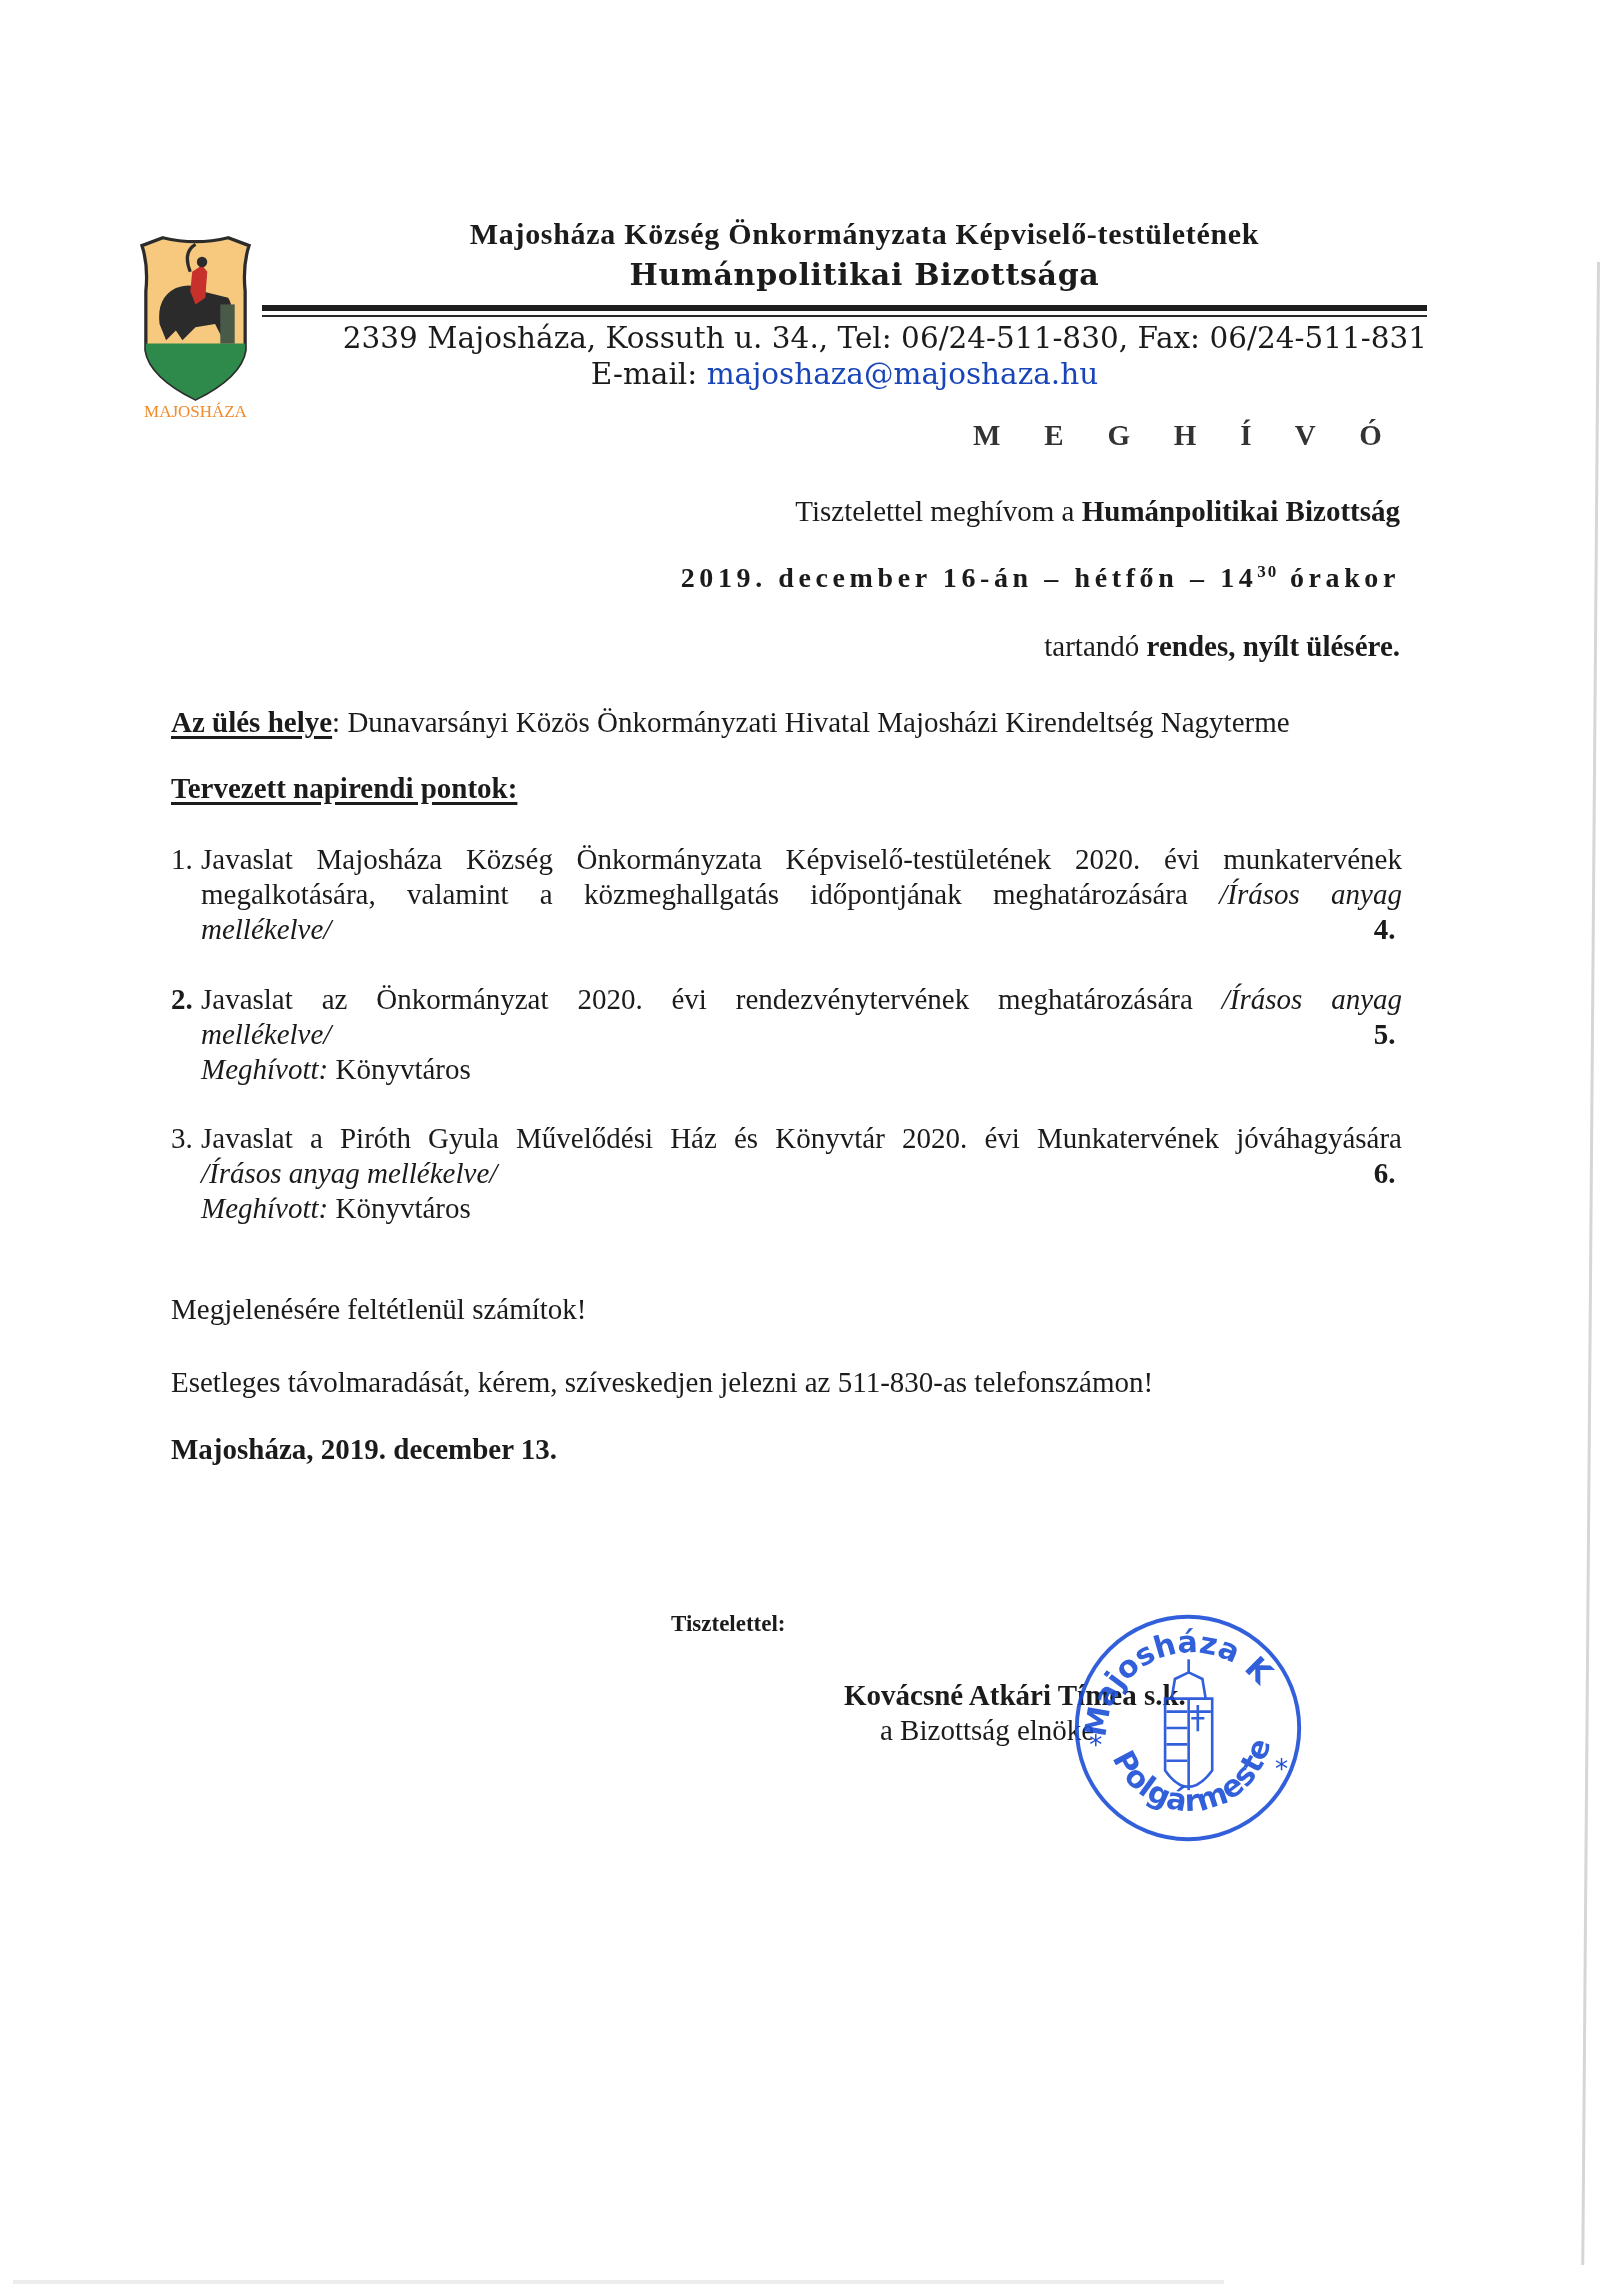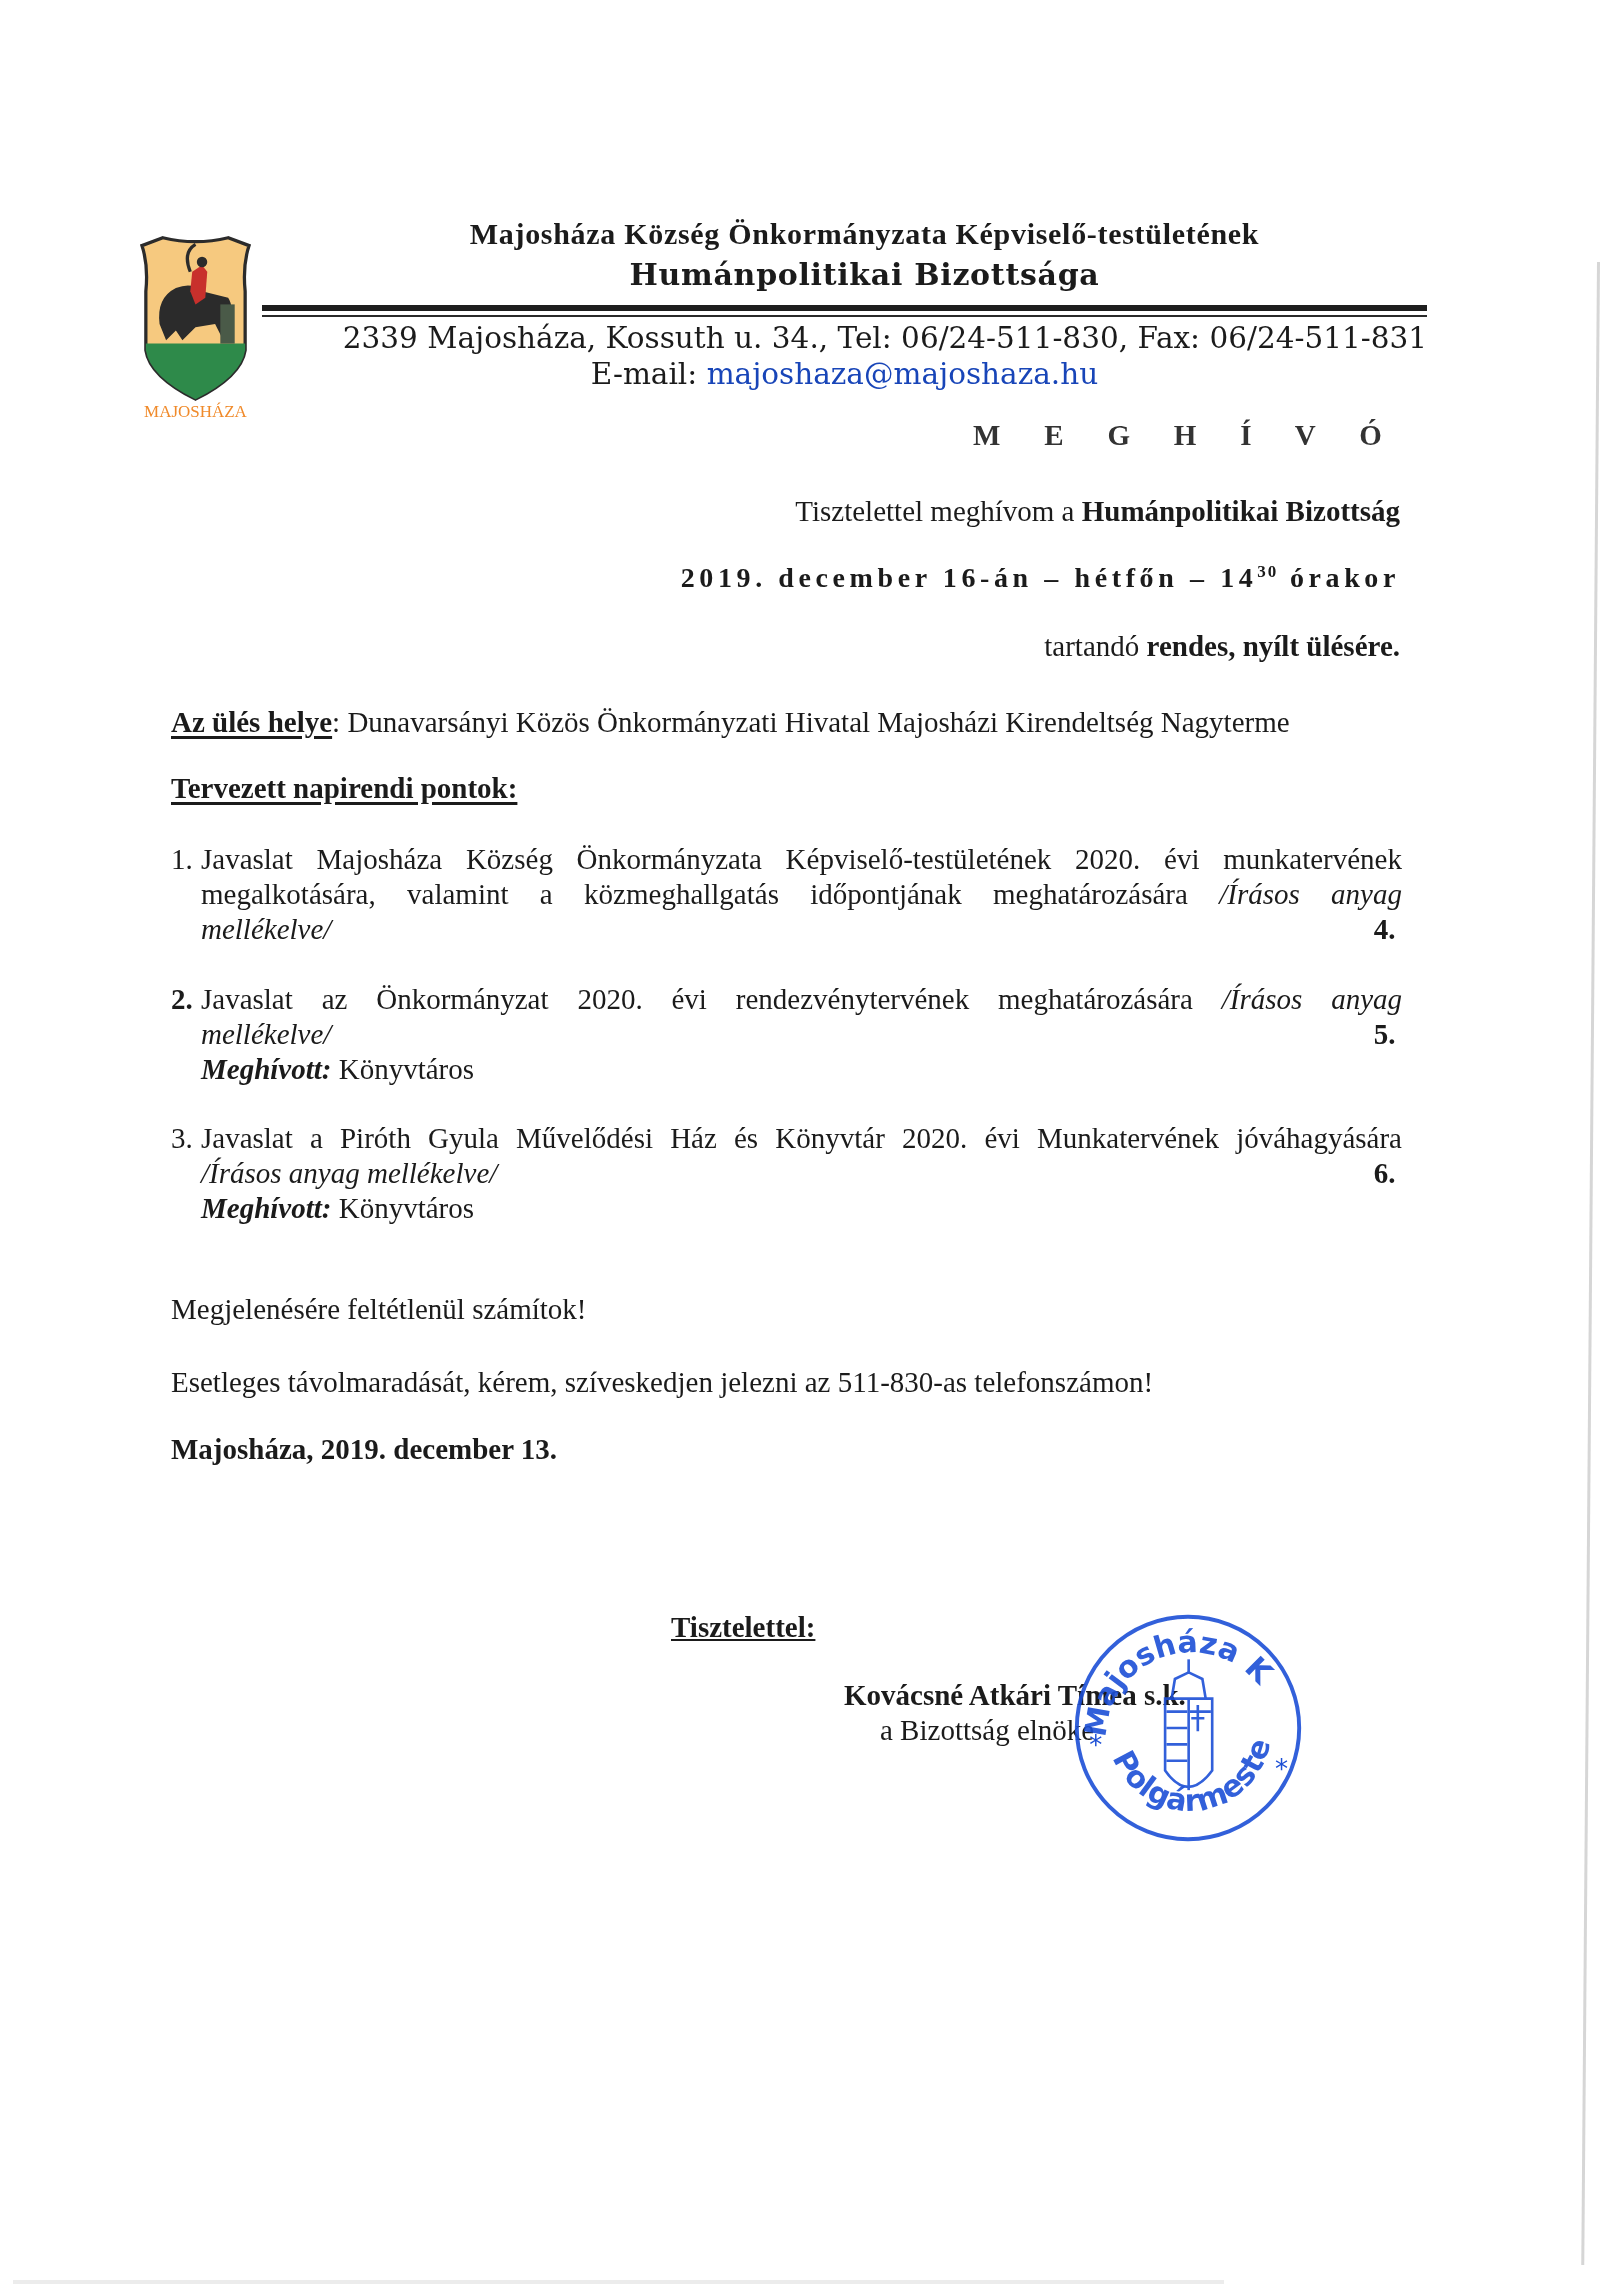--- a/index.html
+++ b/index.html
@@ -32,30 +32,30 @@
   .venue { top:706px; }
   .agenda-h { top:772px; font-weight:bold; }
   .u { text-decoration:underline; text-decoration-thickness:2.6px; text-underline-offset:3.9px; }
 
   .item { left:171px; width:1231px; font-size:29px; line-height:35px; }
   .item .num { position:absolute; left:0; top:0; width:46px; }
   .item .txt { margin-left:30px; text-align:justify; text-align-last:justify; }
   .item .txt.last { text-align-last:auto; }
   .item .page { position:absolute; right:6.5px; font-weight:bold; }
   .it { font-style:italic; }
-  .bi { font-style:italic; font-weight:bold; }
+  .bi { font-style:italic; font-weight:normal; }
   .b { font-weight:bold; }
   .item1 { top:842px; }
   .item2 { top:982px; }
   .item3 { top:1121px; }
 
   .closing1 { top:1293px; }
   .closing2 { top:1366px; }
   .place-date { top:1433px; font-weight:bold; }
-  .regards { left:671px; top:1611px; font-weight:bold; font-size:29px;text-decoration:underline; }
+  .regards { left:671px; top:1611px; font-weight:bold; font-size:23px; }
   .signer { left:844px; top:1679px; font-weight:bold; font-size:29px; }
   .signer-role { left:880px; top:1714px; font-weight:normal; font-size:29px; }
 
   .stamp { left:1067px; top:1607px; width:242px; height:242px; }
 
   .scanline-v { left:1597px; top:262px; width:2.6px; height:2003px; background:#d6d6d6; transform:rotate(0.45deg); transform-origin:top; }
   .scanline-h { left:13px; top:2280px; width:1211px; height:3.9px; background:#ececec; }
 </style>
 </head>
 <body>

